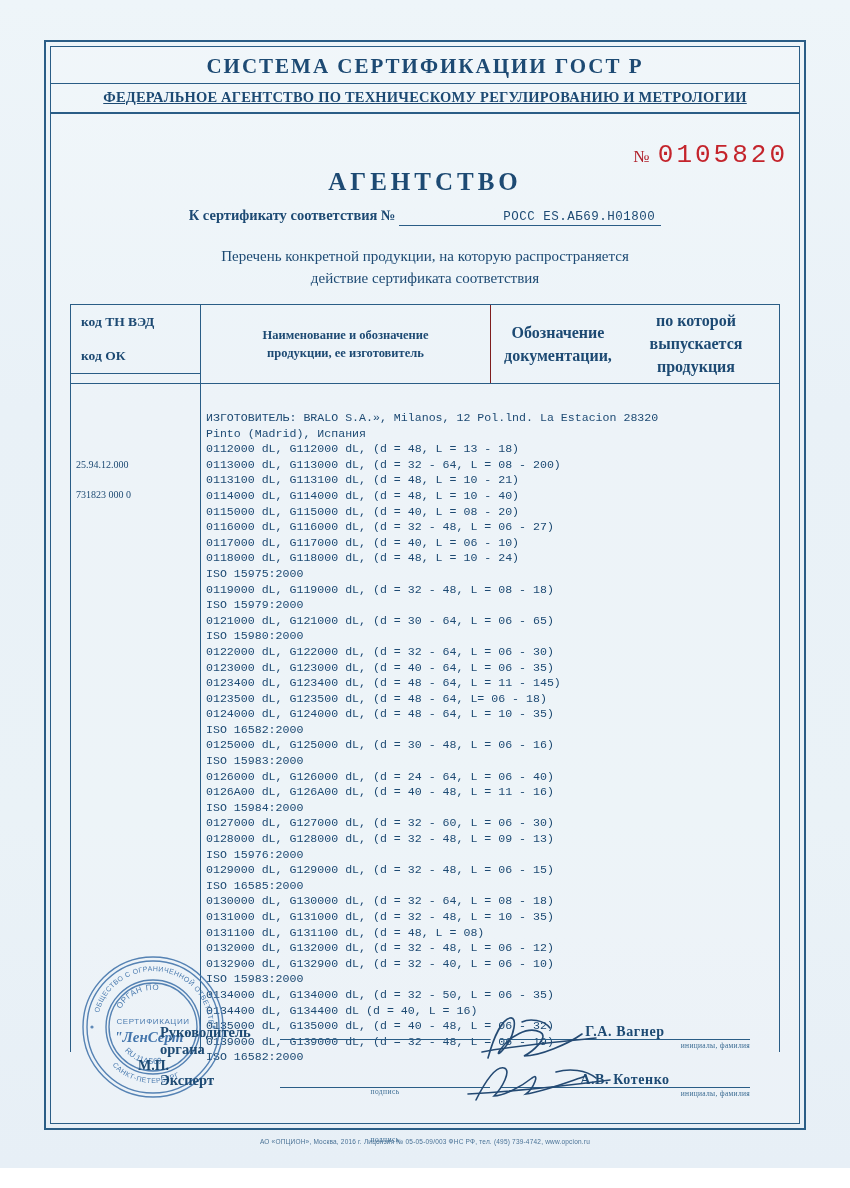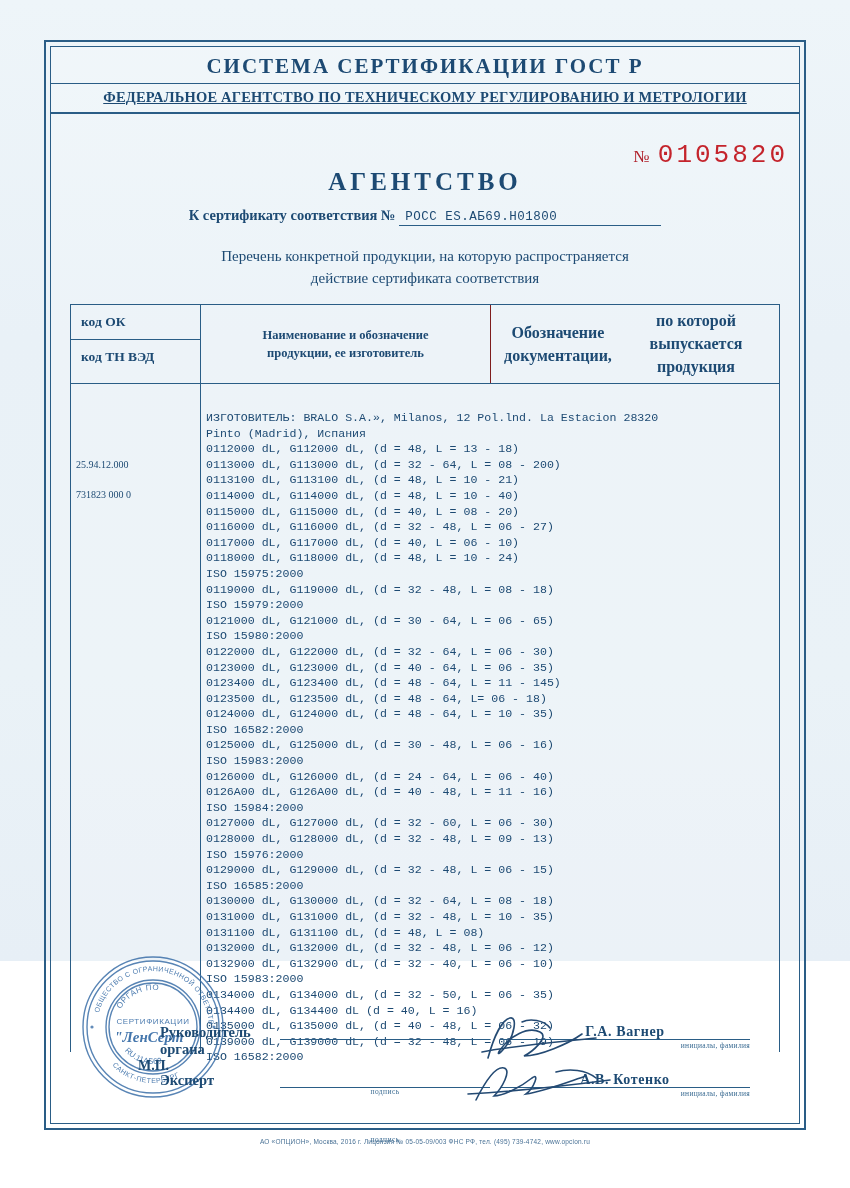--- a/index.html
+++ b/index.html
@@ -10,21 +10,21 @@
     width: 850px;
     height: 1188px;
     background: #ffffff;
     font-family: "Liberation Serif", serif;
     color: #1a3c5e;
     overflow: hidden;
   }
   .page {
     position: relative;
     width: 850px;
-    height: 961px;
+    height: 1168px;
     background: #5eead4;
     box-sizing: border-box;
   }
   .paper-tint {
     position: absolute;
     inset: 0;
     background: linear-gradient(180deg,#eef5f9 0%, #e9f1f7 35%, #eaf2f7 70%, #e7eff6 100%);
   }
   .outer-border {
     position: absolute;
@@ -118,21 +118,21 @@
     color: #1d4a73;
   }
   .cert-ref .label { font-weight: bold; }
   .cert-ref .value {
     display: inline-block;
     min-width: 250px;
     border-bottom: 1px solid #2a5d86;
     font-family: "Liberation Mono", monospace;
     font-size: 12.5px;
     letter-spacing: 0.5px;
-    text-align: left;
+    text-align: right;
     padding: 0 6px 1px 6px;
   }
 
   .subtitle {
     position: absolute;
     left: 70px;
     right: 70px;
     top: 246px;
     text-align: center;
     font-size: 15px;
@@ -365,22 +365,22 @@
     <span class="value">РОСС ES.АБ69.Н01800</span>
   </div>
 
   <div class="subtitle">
     <div>Перечень конкретной продукции,  на которую распространяется</div>
     <div>действие сертификата соответствия</div>
   </div>
 
   <div class="tbl">
     <div class="col-codes">
+      <div class="code-cell">код ТН ВЭД</div>
       <div class="code-cell top">код ОК</div>
-      <div class="code-cell">код ТН ВЭД</div>
     </div>
     <div class="col-name">
       <span>Наименование и обозначение</span>
       <span>продукции, ее изготовитель</span>
     </div>
     <div class="col-doc">
       <span>Обозначение документации,</span>
       <span>по которой выпускается продукция</span>
     </div>
   </div>

